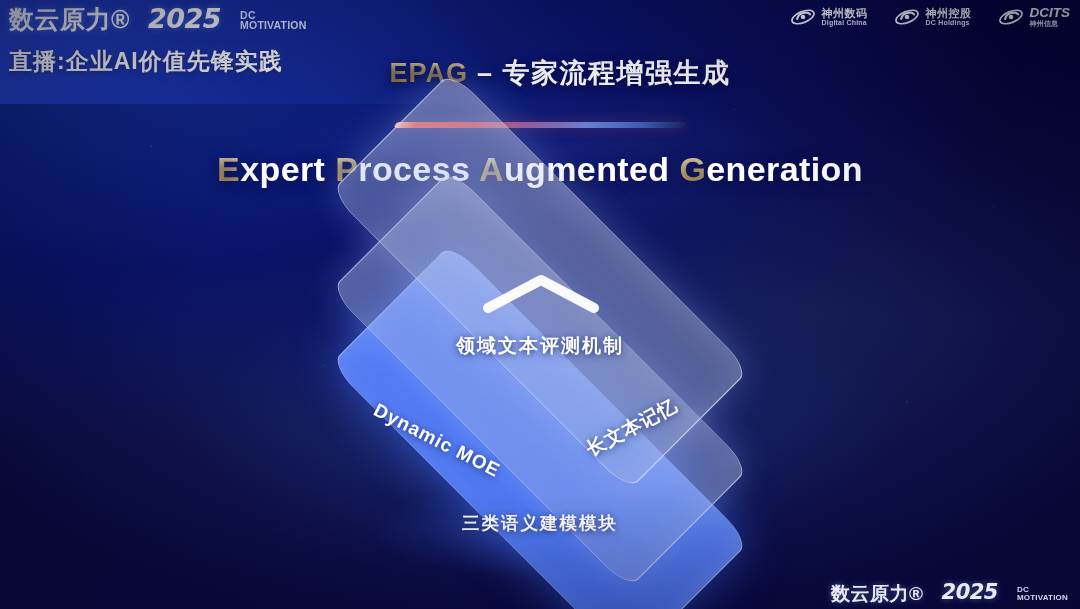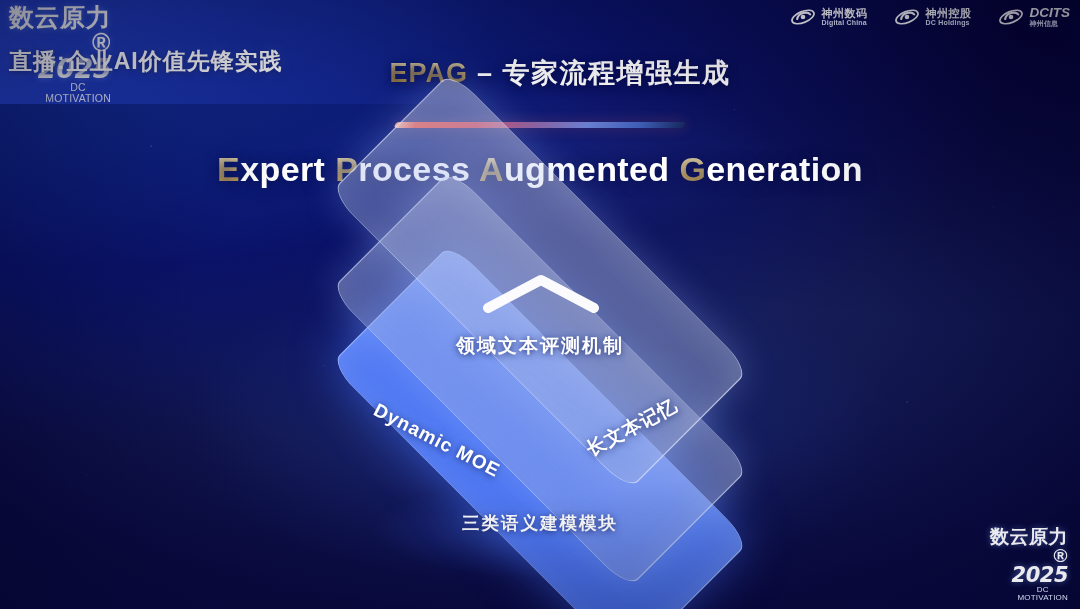--- a/index.html
+++ b/index.html
@@ -49,35 +49,35 @@
   }
 
   
   .top-sheen{
     position:absolute;left:0;top:0;width:620px;height:104px;
     background:linear-gradient(100deg,rgba(40,72,215,.85) 0%,rgba(28,52,180,.55) 42%,rgba(18,34,140,.10) 78%,rgba(0,0,0,0) 100%);
     pointer-events:none;
   }
 
   
-  .brand{display:flex;align-items:flex-end;white-space:nowrap;line-height:1;flex-direction:column;}
+  .brand{display:flex;align-items:flex-end;white-space:nowrap;line-height:1;}
   .brand .cn{
     font-weight:800;letter-spacing:.5px;color:#ffffff;
     text-shadow:0 0 6px rgba(130,170,255,.55);
   }
   .brand .reg{font-size:.42em;vertical-align:super;font-weight:700;}
   .brand .yr{
     font-weight:800;font-style:italic;letter-spacing:-.5px;color:#ffffff;
     font-family:"DejaVu Sans",sans-serif;
     text-shadow:0 0 6px rgba(130,170,255,.55);
     margin-left:18px;
   }
   .brand .tag{
-    display:inline-block;margin-left:10px;color:#dfe8ff;font-weight:400;
-    line-height:1.02;text-align:center;
+    display:inline-block;margin-left:19px;color:#dfe8ff;font-weight:700;
+    line-height:1.02;text-align:left;
   }
   .brand .tag .t1{display:block;letter-spacing:.3px;}
   .brand .tag .t2{display:block;letter-spacing:.2px;}
 
   #brand-header{position:absolute;left:9px;top:5px;}
   #brand-header .cn{font-size:25px;}
   #brand-header .yr{font-size:27px;}
   #brand-header .tag{font-size:10.5px;margin-bottom:1px;}
 
   #brand-watermark{position:absolute;right:12px;bottom:6px;opacity:.92;}

